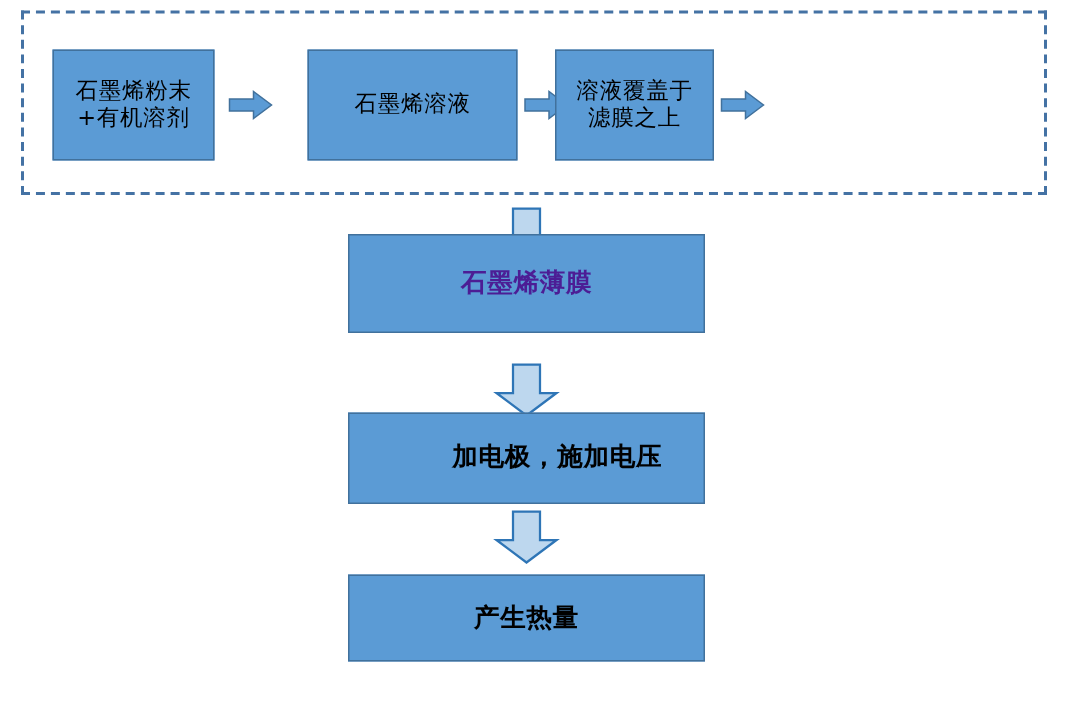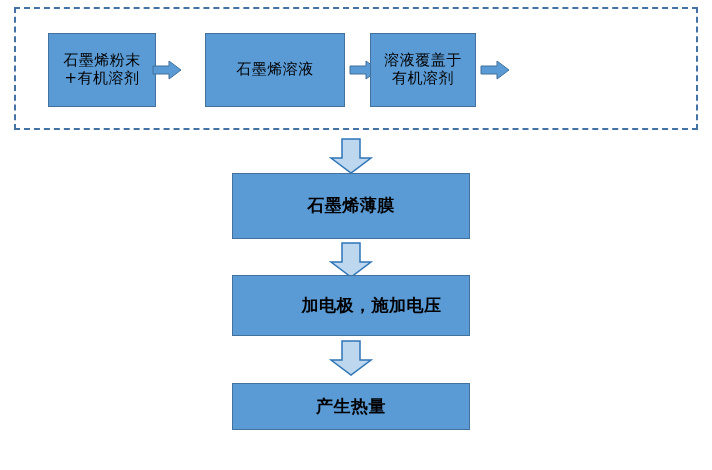--- a/index.html
+++ b/index.html
@@ -48,35 +48,35 @@
     white-space: pre-line;
     padding: 0 4px;
   }
 
   
   .box-top {
     top: 33px;
     height: 74px;
     font-size: 15px;
   }
-  #box-powder   { left: 48px;  width: 108px; }
+  #box-powder   { left: 35px;  width: 108px; }
   #box-solution { left: 205px; width: 140px; }
   #box-cover    { left: 370px; width: 106px; }
   #box-separate { left: 520px; width: 136px; }
 
   
   .box-main {
     left: 232px;
     width: 238px;
     font-size: 17px;
     font-weight: bold;
   }
-  #box-film      { top: 173px; height: 66px; color: #000000; font-family: Liberation Serif, serif; }
+  #box-film      { top: 156px; height: 66px; color: #4c1d95; }
   #box-electrode { top: 275px; height: 61px; padding-left: 41px; }
-  #box-heat      { top: 383px; height: 47px; }
+  #box-heat      { top: 383px; height: 58px; }
 
   
   .arrow-right {
     position: absolute;
     top: 59px;
     width: 30px;
     height: 22px;
     color: #5B9BD5;
   }
   .arrow-right svg, .arrow-down svg { display: block; }
@@ -118,21 +118,21 @@
   </div>
 
   <div class="arrow-right" id="arrow-h-2">
     <svg width="30" height="22" viewBox="0 0 30 22">
       <path d="M1,7 L17,7 L17,2 L29,11 L17,20 L17,15 L1,15 Z" fill="#5B9BD5" stroke="#41719C" stroke-width="1"></path>
     </svg>
   </div>
 
   <div class="box box-top" id="box-cover">
     <span class="txt">溶液覆盖于
-有机溶剂</span>
+滤膜之上</span>
   </div>
 
   <div class="arrow-right" id="arrow-h-3">
     <svg width="30" height="22" viewBox="0 0 30 22">
       <path d="M1,7 L17,7 L17,2 L29,11 L17,20 L17,15 L1,15 Z" fill="#5B9BD5" stroke="#41719C" stroke-width="1"></path>
     </svg>
   </div>
 
 
   <div class="arrow-down" id="arrow-v-1">

